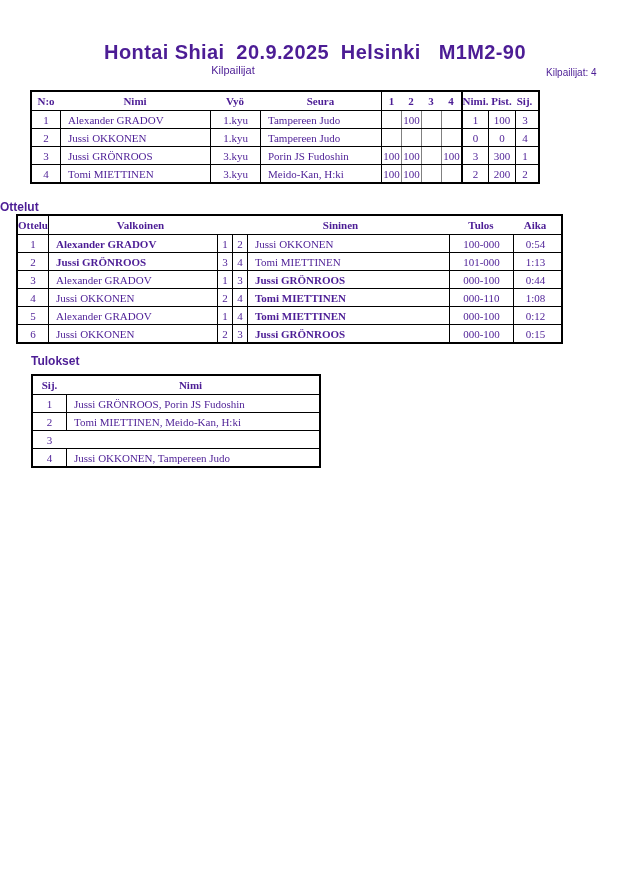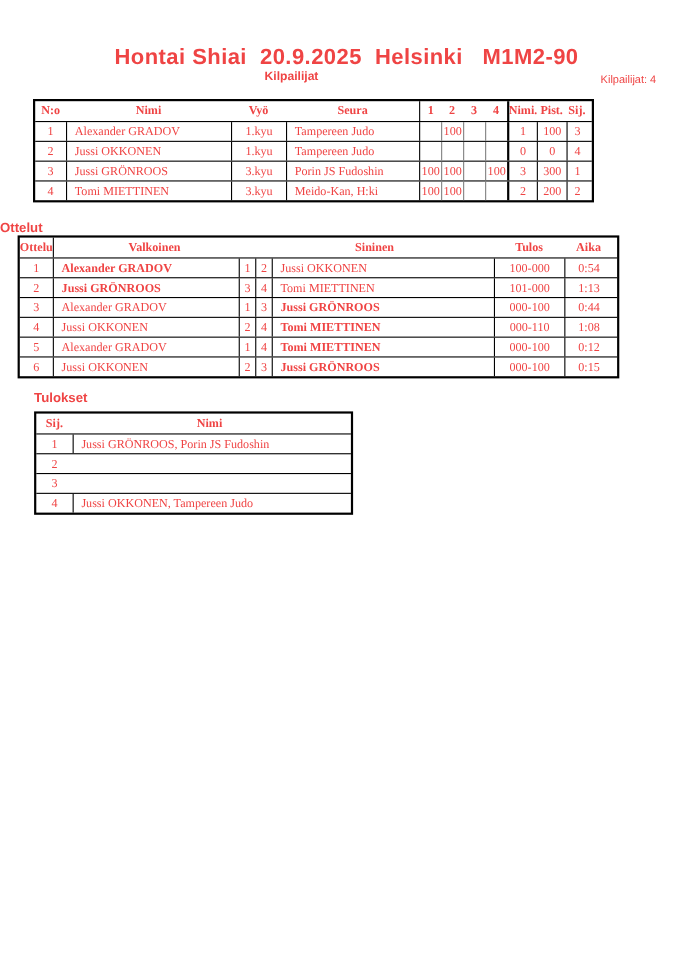--- a/index.html
+++ b/index.html
@@ -1,26 +1,26 @@
 <!DOCTYPE html>
 <html><head>
 <meta charset="utf-8">
 <style>
   html,body{margin:0;padding:0;background:#fff;}
   .page{
     position:relative;width:630px;height:891px;background:#ffffff;
-    font-family:"Liberation Sans", sans-serif;color:#ef4444;overflow:hidden;
+    font-family:"Liberation Sans", sans-serif;color:#4c1d95;overflow:hidden;
   }
   .title{
     position:absolute;top:41px;left:0;width:630px;text-align:center;
     font-size:20px;font-weight:bold;white-space:pre;letter-spacing:.4px;
   }
   .subtitle{
     position:absolute;top:64px;left:0;width:466px;text-align:center;
-    font-size:11px;font-weight:bold;padding-left:32px;
+    font-size:11px;font-weight:normal;
   }
   .participants{
     position:absolute;top:67px;left:546px;font-size:10px;
   }
   .section-heading{
     position:absolute;text-align:left;font-size:12px;font-weight:bold;
   }
   .h-matches{top:200px;left:0;width:573px;}
   .h-results{top:354px;left:31px;width:286px;}
 
@@ -212,20 +212,21 @@
     <div class="row hdr">
       <div class="cell c-rsij">Sij.</div>
       <div class="cell c-rnimi">Nimi</div>
     </div>
     <div class="row">
       <div class="cell c-rsij">1</div>
       <div class="cell c-rnimi left bL">Jussi GRÖNROOS, Porin JS Fudoshin</div>
     </div>
     <div class="row">
       <div class="cell c-rsij">2</div>
+      <div class="cell c-rnimi left bL">Tomi MIETTINEN, Meido-Kan, H:ki</div>
     </div>
     <div class="row">
       <div class="cell c-rsij">3</div>
     </div>
     <div class="row">
       <div class="cell c-rsij">4</div>
       <div class="cell c-rnimi left bL">Jussi OKKONEN, Tampereen Judo</div>
     </div>
   </div>
 

